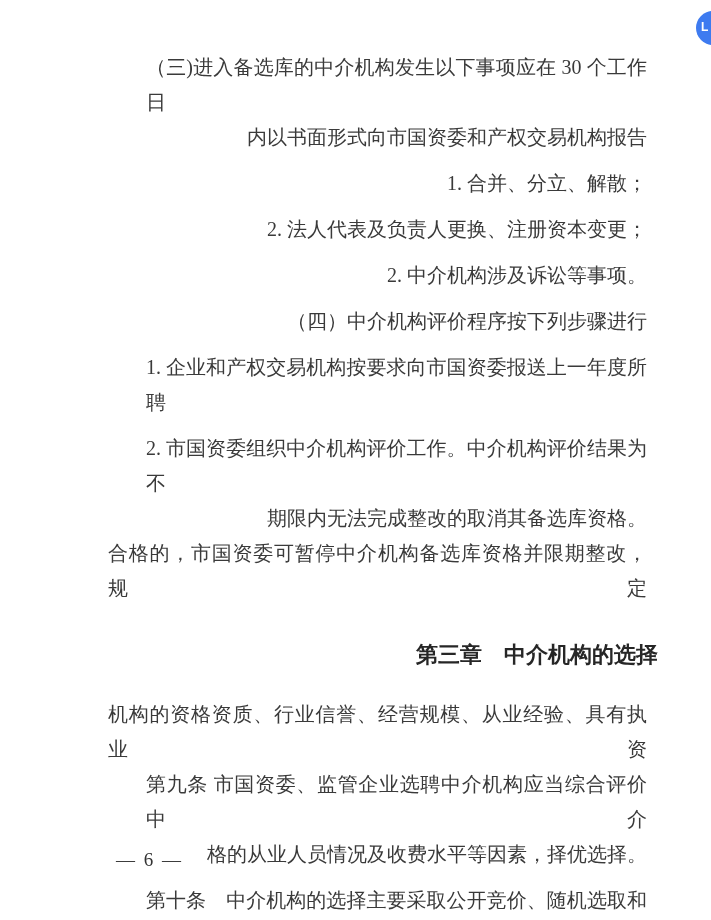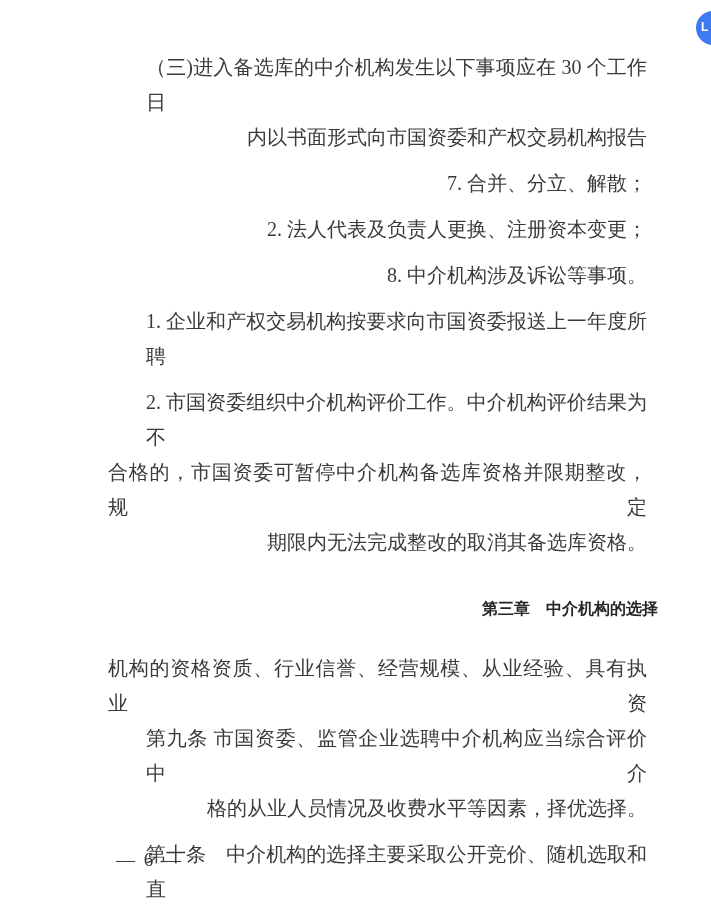--- a/index.html
+++ b/index.html
@@ -36,21 +36,21 @@
   }
   .line.indent { padding-left: 38px; }
   .line.fill {
     text-align: justify;
     text-align-last: justify;
   }
   .block.heading {
     margin: 31px 0 25px 0;
     font-family: "Liberation Sans", "DejaVu Sans", sans-serif;
     font-weight: bold;
-    font-size: 16px;
+    font-size: 22px;
     color: #262626;
   }
   .footer-page-number {
     position: absolute;
     left: 116px;
     top: 849px;
     font-size: 19px;
     letter-spacing: 2px;
     color: #333333;
   }
@@ -80,35 +80,38 @@
 <body>
 
 <div class="page">
 
   <div class="content">
       <div class="block paragraph">
         <div class="line fill indent">（三)进入备选库的中介机构发生以下事项应在 30 个工作日</div>
         <div class="line">内以书面形式向市国资委和产权交易机构报告</div>
       </div>
       <div class="block paragraph">
-        <div class="line indent">7. 合并、分立、解散；</div>
+        <div class="line indent">1. 合并、分立、解散；</div>
       </div>
       <div class="block paragraph">
         <div class="line indent">2. 法人代表及负责人更换、注册资本变更；</div>
       </div>
       <div class="block paragraph">
-        <div class="line indent">8. 中介机构涉及诉讼等事项。</div>
+        <div class="line indent">2. 中介机构涉及诉讼等事项。</div>
+      </div>
+      <div class="block paragraph">
+        <div class="line indent">（四）中介机构评价程序按下列步骤进行</div>
       </div>
       <div class="block paragraph">
         <div class="line fill indent">1. 企业和产权交易机构按要求向市国资委报送上一年度所聘</div>
       </div>
       <div class="block paragraph">
         <div class="line fill indent">2. 市国资委组织中介机构评价工作。中介机构评价结果为不</div>
+        <div class="line">期限内无法完成整改的取消其备选库资格。</div>
         <div class="line fill">合格的，市国资委可暂停中介机构备选库资格并限期整改，规定</div>
-        <div class="line">期限内无法完成整改的取消其备选库资格。</div>
       </div>
       <div class="block heading">
         <div class="line indent">第三章　中介机构的选择</div>
       </div>
       <div class="block paragraph">
         <div class="line fill">机构的资格资质、行业信誉、经营规模、从业经验、具有执业资</div>
         <div class="line fill indent">第九条 市国资委、监管企业选聘中介机构应当综合评价中介</div>
         <div class="line">格的从业人员情况及收费水平等因素，择优选择。</div>
       </div>
       <div class="block paragraph">

